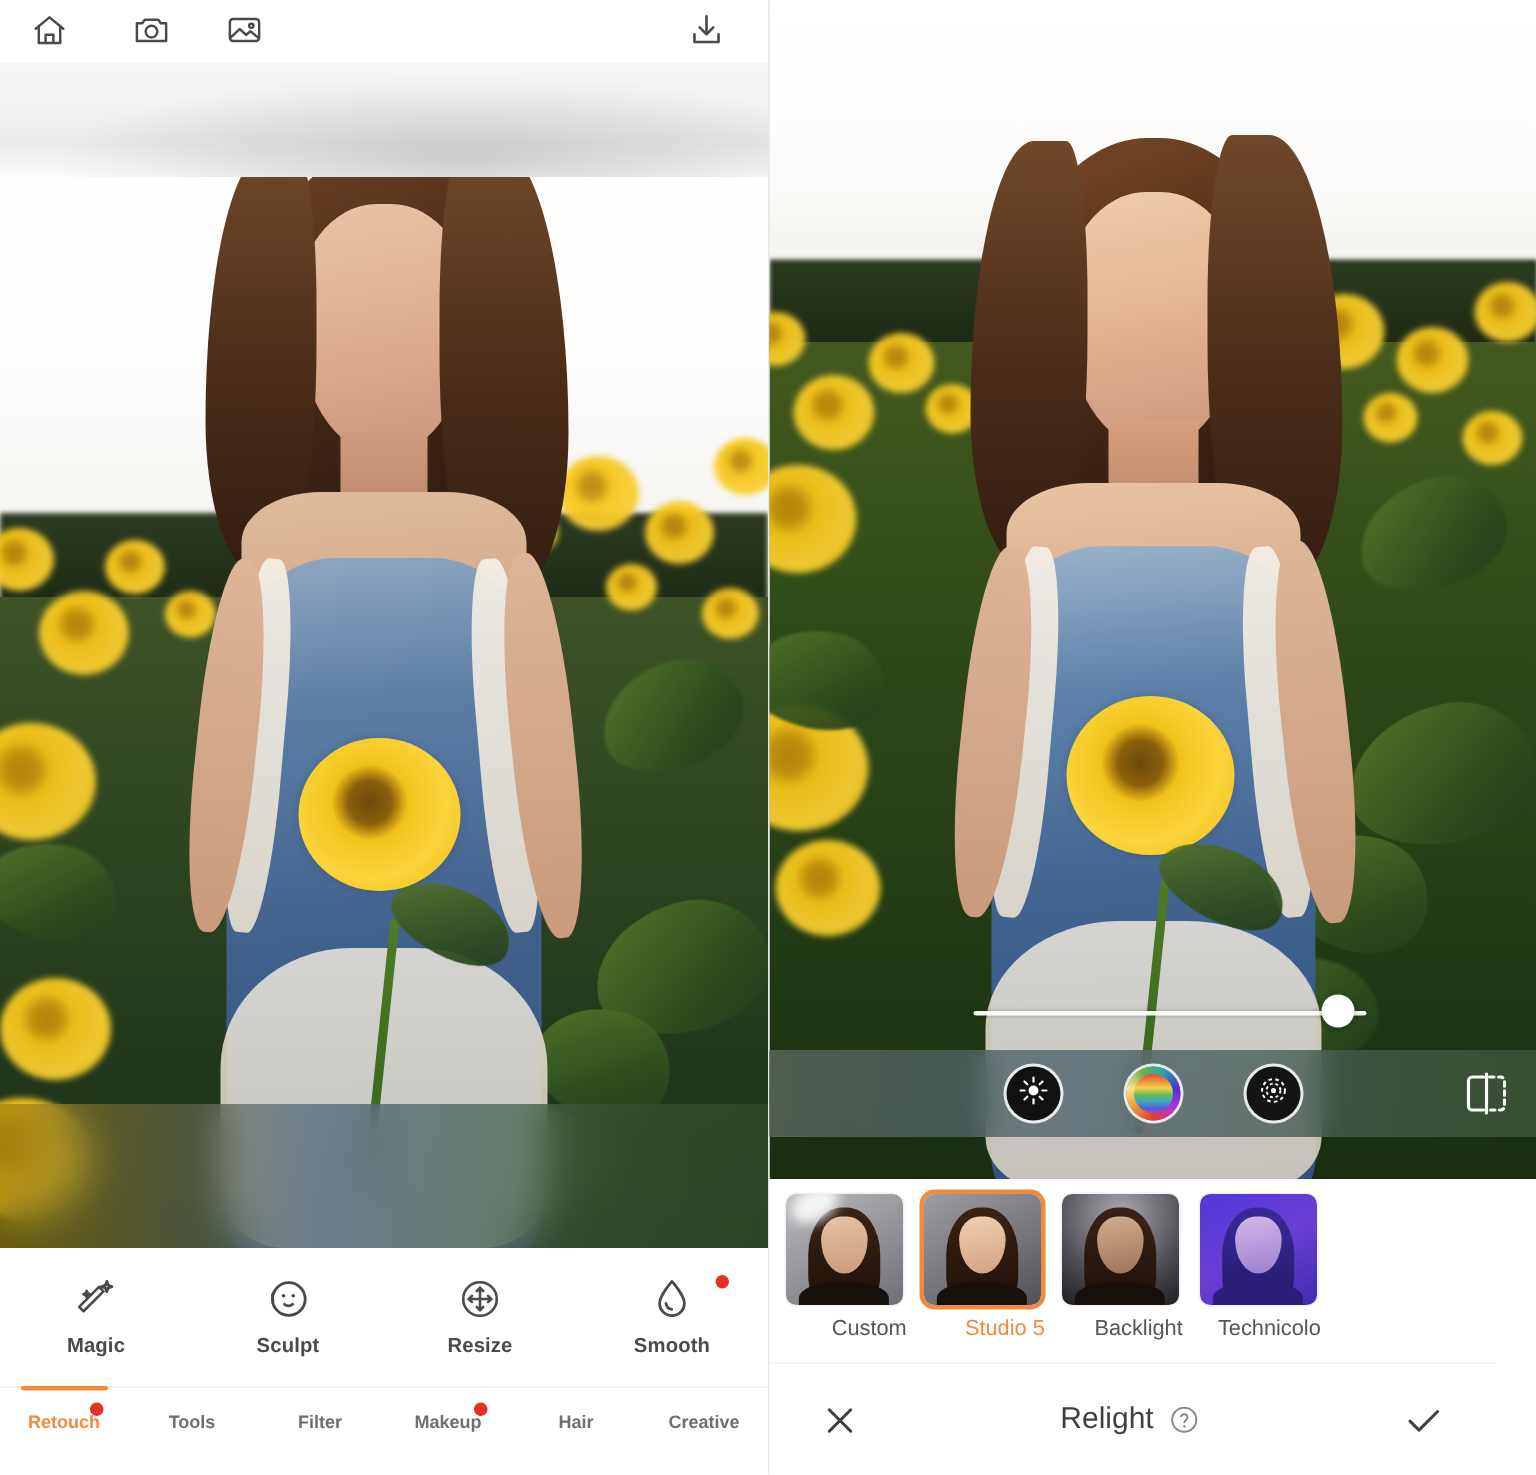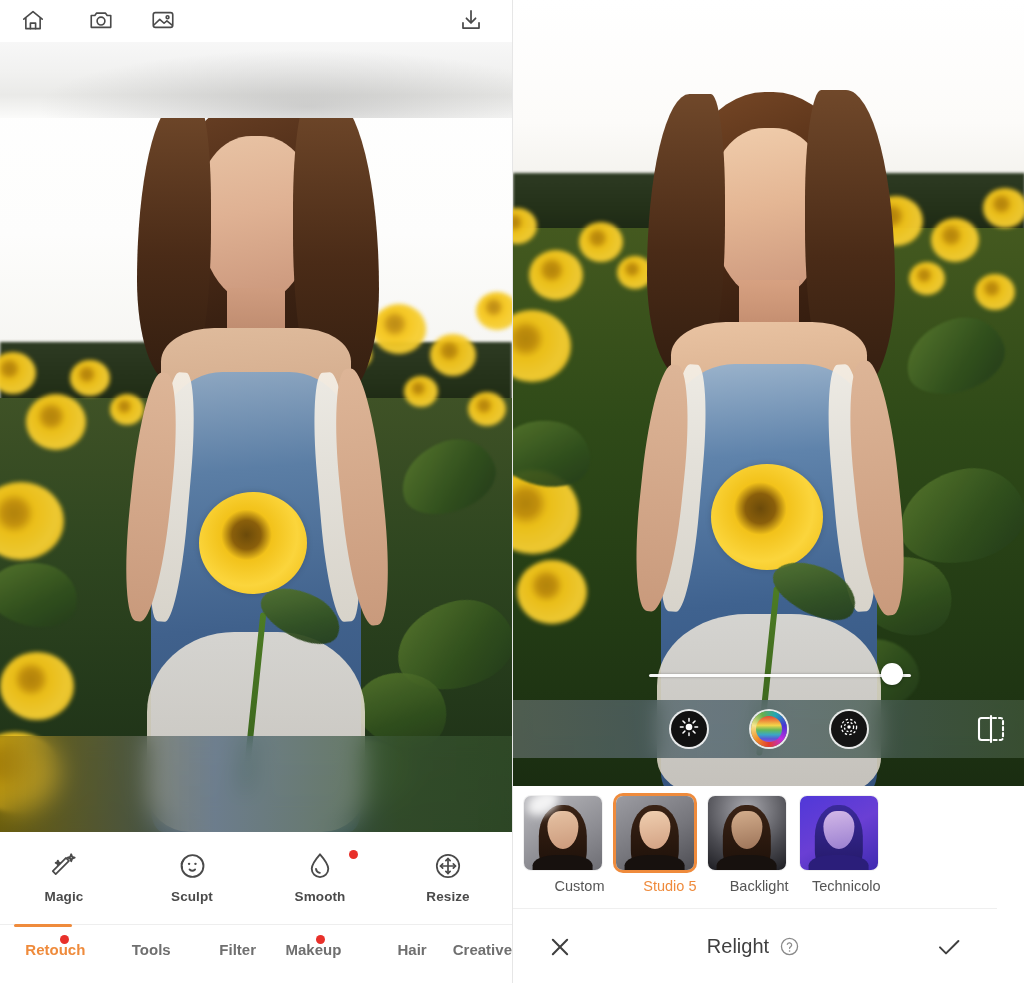--- a/index.html
+++ b/index.html
@@ -74,21 +74,21 @@
        display:flex;align-items:center;}
   .tool{flex:1;text-align:center;cursor:pointer;position:relative;}
   .tool .ticon{height:36px;display:flex;align-items:center;justify-content:center;color:#4a4a4a;}
   .tool .ticon svg{width:32px;height:32px;}
   .tool .tlabel{margin-top:5px;font-size:13.5px;color:#4a4a4a;font-weight:bold;letter-spacing:.1px;}
   .tool .dot{position:absolute;width:9px;height:9px;border-radius:50%;background:#e8302a;top:2px;right:26px;}
 
   .tabs{position:absolute;left:0;top:924px;width:512px;height:59px;background:#fff;
        border-top:1px solid #eee;display:flex;align-items:flex-start;}
   .tab{flex:1;text-align:center;position:relative;cursor:pointer;padding-top:16px;}
-  .tab .tlab{font-size:15px;color:#6f6f6f;font-weight:bold;text-align:right;}
+  .tab .tlab{font-size:12px;color:#6f6f6f;font-weight:bold;}
   .tab.active .tlab{color:#ef8b3c;}
   .tab .underline{position:absolute;left:50%;transform:translateX(-50%);top:-1px;width:58px;height:3px;
        background:#ef8b3c;border-radius:2px;display:none;}
   .tab.active .underline{display:block;}
   .tab .dot{position:absolute;width:9px;height:9px;border-radius:50%;background:#e8302a;top:10px;right:16px;}
 
   
   .right{position:relative;width:512px;height:983px;background:#fff;border-left:1px solid #e6e6e6;}
   .right-photo{position:absolute;left:0;top:0;width:512px;height:786px;}
 
@@ -247,38 +247,38 @@
             <circle cx="12.4" cy="12" r="8.2"></circle>
               <circle cx="9.8" cy="10.4" r=".9" fill="currentColor" stroke="none"></circle>
             <circle cx="14.6" cy="10.4" r=".9" fill="currentColor" stroke="none"></circle>
             <path d="M10.2 14.6c1.2 1.1 2.9 1.1 4.1 0"></path>
             <path d="M5.2 8.4c-.5.5-.8 1.1-1 1.8M4.4 12.3c0 .3 0 .6.1.9"></path>
           </svg>
         </div>
         <div class="tlabel">Sculpt</div>
       </div>
       <div class="tool">
+        <div class="ticon">
+          <svg viewBox="0 0 24 24" fill="none" stroke="currentColor" stroke-width="1.3" stroke-linecap="round" stroke-linejoin="round">
+            <circle cx="12" cy="12" r="8.4"></circle>
+            <path d="M12 6.4v11.2M6.4 12h11.2"></path>
+            <path d="M10.4 8 12 6.4 13.6 8M10.4 16 12 17.6 13.6 16M8 10.4 6.4 12 8 13.6M16 10.4 17.6 12 16 13.6"></path>
+          </svg>
+        </div>
+        <div class="tlabel">Resize</div>
+      </div>
+      <div class="tool">
         <div class="dot"></div>
         <div class="ticon">
           <svg viewBox="0 0 24 24" fill="none" stroke="currentColor" stroke-width="1.4" stroke-linecap="round" stroke-linejoin="round">
             <path d="M12 3.2c0 0-6.2 7-6.2 10.9a6.2 6.2 0 0 0 12.4 0C18.2 10.2 12 3.2 12 3.2z"></path>
             <path d="M9 14.2c.2 1.6 1.3 2.8 2.9 3"></path>
           </svg>
         </div>
         <div class="tlabel">Smooth</div>
-      </div>
-      <div class="tool">
-        <div class="ticon">
-          <svg viewBox="0 0 24 24" fill="none" stroke="currentColor" stroke-width="1.3" stroke-linecap="round" stroke-linejoin="round">
-            <circle cx="12" cy="12" r="8.4"></circle>
-            <path d="M12 6.4v11.2M6.4 12h11.2"></path>
-            <path d="M10.4 8 12 6.4 13.6 8M10.4 16 12 17.6 13.6 16M8 10.4 6.4 12 8 13.6M16 10.4 17.6 12 16 13.6"></path>
-          </svg>
-        </div>
-        <div class="tlabel">Resize</div>
       </div>
 
     </div>
 
     <div class="tabs">
       <div class="tab active">
         <div class="underline"></div>
         <div class="dot"></div>
         <div class="tlab">Retouch</div>
       </div>

